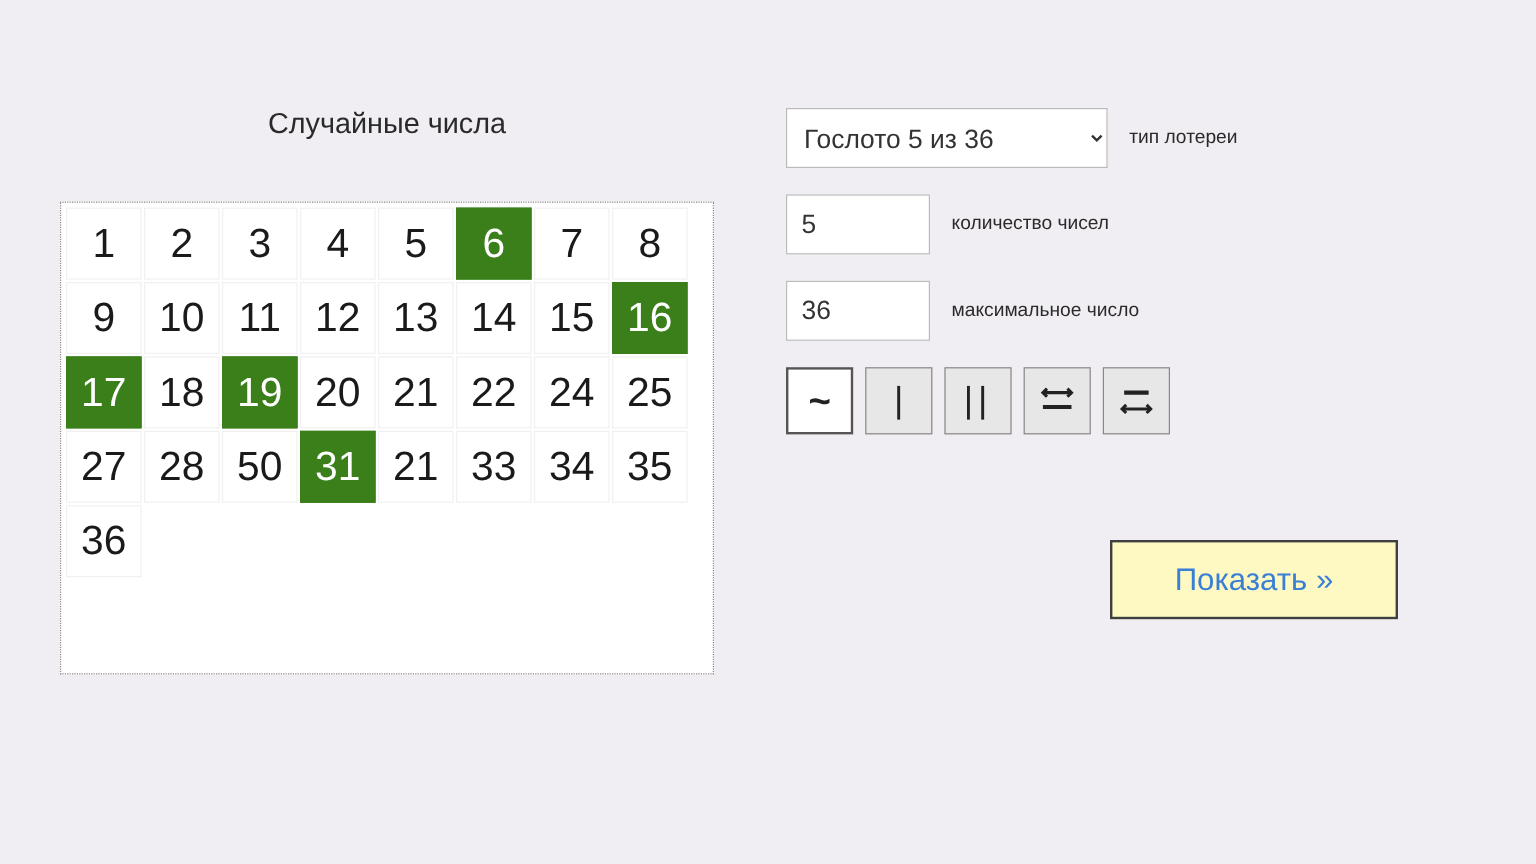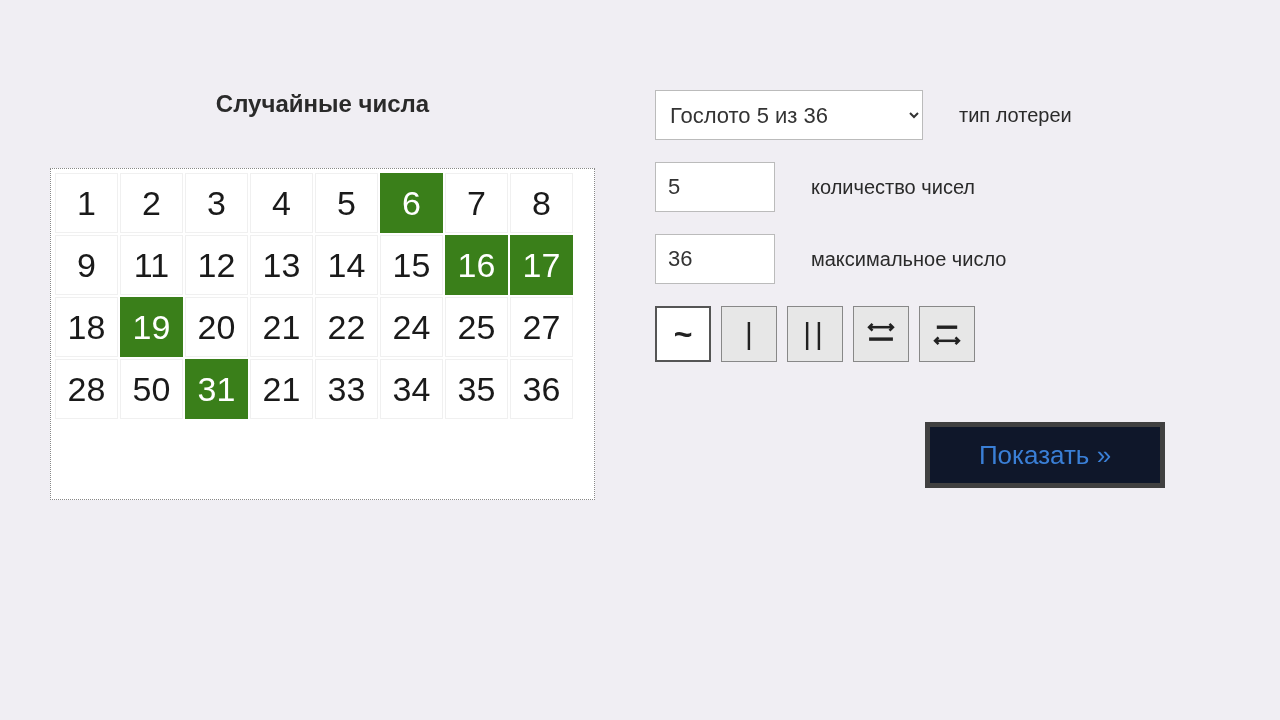--- a/index.html
+++ b/index.html
@@ -18,21 +18,21 @@
     gap: 60px;
   }
   .left-panel {
     flex: 0 0 545px;
   }
   .right-panel {
     flex: 0 0 530px;
   }
   .section-title {
     font-size: 24px;
-    font-weight: bold;
+    font-weight: normal;
     color: #2a2a2a;
     text-align: center;
     margin-bottom: 50px;
   }
   .number-grid-wrapper {
     border: 1px dotted #888;
     background: #ffffff;
     padding: 4px 4px 80px 4px;
   }
   .number-grid {
@@ -51,21 +51,21 @@
     border: 1px solid #f0f0f0;
   }
   .number-cell.selected {
     background: #3a7f1a;
     color: #ffffff;
     border-color: #3a7f1a;
   }
   .settings-row {
     display: flex;
     align-items: center;
-    gap: 36px;
+    gap: 18px;
     margin-bottom: 22px;
   }
   select.lottery-select {
     width: 268px;
     height: 50px;
     font-size: 22px;
     padding: 0 10px;
     border: 1px solid #bbb;
     background: #fff;
     color: #333;
@@ -73,21 +73,21 @@
   input.num-input {
     width: 120px;
     height: 50px;
     font-size: 22px;
     padding: 0 12px;
     border: 1px solid #bbb;
     background: #fff;
     color: #333;
   }
   .settings-label {
-    font-size: 20px;
+    font-size: 16px;
     color: #2a2a2a;
   }
   .button-row {
     display: flex;
     gap: 10px;
     margin-top: 10px;
   }
   .tool-btn {
     width: 56px;
     height: 56px;
@@ -106,28 +106,29 @@
   }
   .submit-row {
     display: flex;
     justify-content: flex-end;
     margin-top: 60px;
     padding-right: 20px;
   }
   .submit-btn {
     width: 240px;
     height: 66px;
-    background: #0f172a;
-    border: 5px solid #404040;
+    background: #fef9c3;
+    border: 2px solid #404040;
     color: #3a7fd6;
     font-size: 26px;
     display: flex;
     align-items: center;
     justify-content: center;
     cursor: pointer;
+    margin-top: 28px;
   }
   .icon-svg { width: 34px; height: 34px; }
 </style>
 </head>
 <body>
 
 <div class="container">
 
   <div class="left-panel">
     <div class="section-title">Случайные числа</div>
@@ -135,20 +136,21 @@
       <div class="number-grid" id="number-grid">
           <div class="number-cell">1</div>
           <div class="number-cell">2</div>
           <div class="number-cell">3</div>
           <div class="number-cell">4</div>
           <div class="number-cell">5</div>
           <div class="number-cell selected">6</div>
           <div class="number-cell">7</div>
           <div class="number-cell">8</div>
           <div class="number-cell">9</div>
+          <div class="number-cell">10</div>
           <div class="number-cell">11</div>
           <div class="number-cell">12</div>
           <div class="number-cell">13</div>
           <div class="number-cell">14</div>
           <div class="number-cell">15</div>
           <div class="number-cell selected">16</div>
           <div class="number-cell selected">17</div>
           <div class="number-cell">18</div>
           <div class="number-cell selected">19</div>
           <div class="number-cell">20</div>

